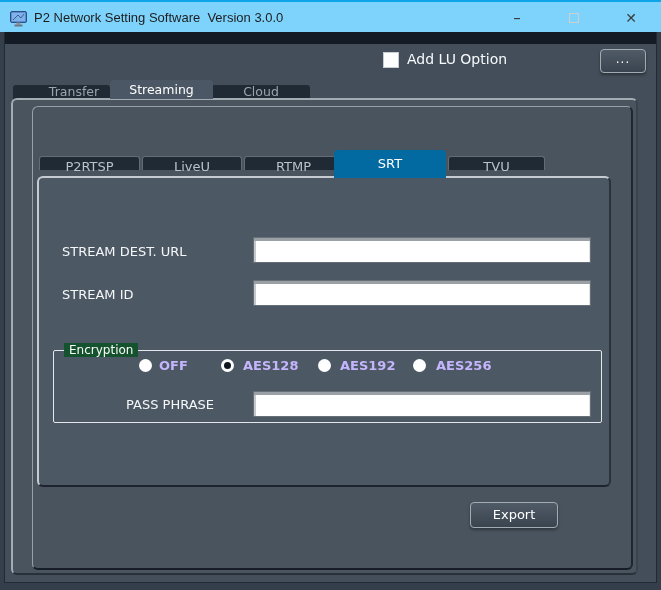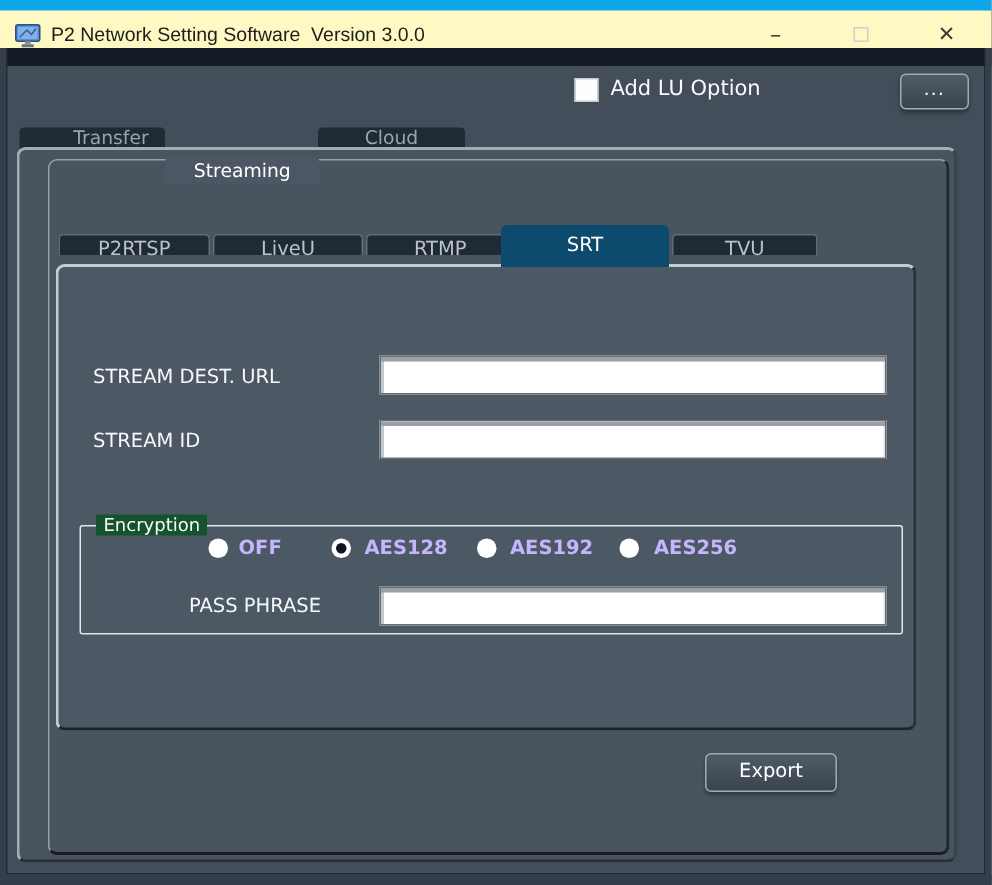--- a/index.html
+++ b/index.html
@@ -1,21 +1,21 @@
 <!DOCTYPE html>
 <html><head>
 <meta charset="utf-8">
 <style>
   * { margin:0; padding:0; box-sizing:border-box; }
   html,body { width:661px; height:590px; }
   body { position:relative; overflow:hidden; background:#434E5A; font-family:"DejaVu Sans",sans-serif; }
 
   
-  .titlebar { position:absolute; left:0; top:0; width:661px; height:32px; background:#fef9c3;
-              border-top:7px solid #0ea5e9; }
+  .titlebar { position:absolute; left:0; top:0; width:661px; height:32px; background:#7dd3fc;
+              border-top:2px solid #0ea5e9; }
   .app-icon { position:absolute; left:10px; top:8px; width:18px; height:17px; }
   .win-title { position:absolute; left:34px; top:0; height:32px; line-height:32px; font-size:13px;
                color:#1D1D1D; font-family:"Liberation Sans",sans-serif; white-space:pre; }
   .win-btn { position:absolute; top:0; width:46px; height:31px; display:flex; align-items:center;
              justify-content:center; color:#3C3C3C; }
   .btn-min { left:494px; font-size:15px; }
   .btn-max { left:551px; }
   .btn-max .boxglyph { width:10px; height:10px; border:1px solid #CFCFCF; }
   .btn-close { left:608px; font-size:14px; }
 
@@ -27,21 +27,21 @@
   .add-lu-label { position:absolute; left:407px; top:51px; font-size:14px; line-height:17px; color:#F8FAFB; }
   .btn-3d { background:linear-gradient(180deg,#4F5B67 0%,#3A444F 100%); border:1px solid #A2AAB2;
             border-radius:4px; box-shadow:0 2px 3px rgba(0,0,0,0.35); color:#FFFFFF; text-align:center; }
   .more-btn { position:absolute; left:600px; top:49px; width:46px; height:24px; font-size:12px;
               line-height:18px; letter-spacing:1px; }
 
   
   .tab { position:absolute; top:85px; height:14px; background:#202A35; color:#9AA4AE; font-size:12.5px;
          line-height:14px; text-align:center; border-radius:3px 3px 0 0; z-index:0; }
   .t1 { left:13px;  width:97px;padding-left:25px; }
-  .t2 { left:113px; width:97px;margin-top:24px; }
+  .t2 { left:113px; width:97px; }
   .t3 { left:212px; width:98px; }
   .tab.active { top:80px; height:19px; background:#4B5764; color:#FFFFFF; line-height:19px;
                 border-radius:4px 4px 0 0; z-index:2; }
   .tab.t2.active { left:110px; width:103px; }
 
   
   .panel-a { position:absolute; left:11px; top:98px; width:627px; height:477px; background:#49545F;
              border:2px solid; border-color:#A3ABB3 #3A444F #28303A #A3ABB3; border-radius:6px; z-index:1; }
   .panel-b { position:absolute; left:32px; top:106px; width:601px; height:464px;
              border:1px solid; border-color:#97A0A8 #1E2630 #161D26 #97A0A8;
@@ -49,21 +49,21 @@
 
   
   .subtab { position:absolute; top:156px; height:14px; background:#202A35; color:#B9C1C9; font-size:13px;
             line-height:20px; text-align:center; border:1px solid #626C76; border-bottom:none;
             border-radius:3px 3px 0 0; z-index:2; }
   .s1 { left:39px;  width:101px; }
   .s2 { left:142px; width:100px; }
   .s3 { left:244px; width:99px; }
   .s4 { left:341px; width:100px; }
   .s5 { left:448px; width:97px; }
-  .subtab.active { top:150px; height:28px; background:#0c4a6e; color:#FFFFFF; border:none;
+  .subtab.active { top:150px; height:28px; background:#0369a1; color:#FFFFFF; border:none;
                    line-height:27px; border-radius:4px 4px 0 0; z-index:4; }
   .subtab.s4.active { left:334px; width:112px; }
 
   .panel-c { position:absolute; left:37px; top:176px; width:574px; height:311px; background:#4C5864;
              border:2px solid; border-color:#C6CBD1 #2A323C #1D242E #C6CBD1; border-radius:6px; z-index:3; }
 
   
   .fld-label { position:absolute; color:#F5F7F8; font-size:13px; z-index:5; }
   .lbl-url  { left:62px;  top:244px; }
   .lbl-id   { left:62px;  top:287px; }

